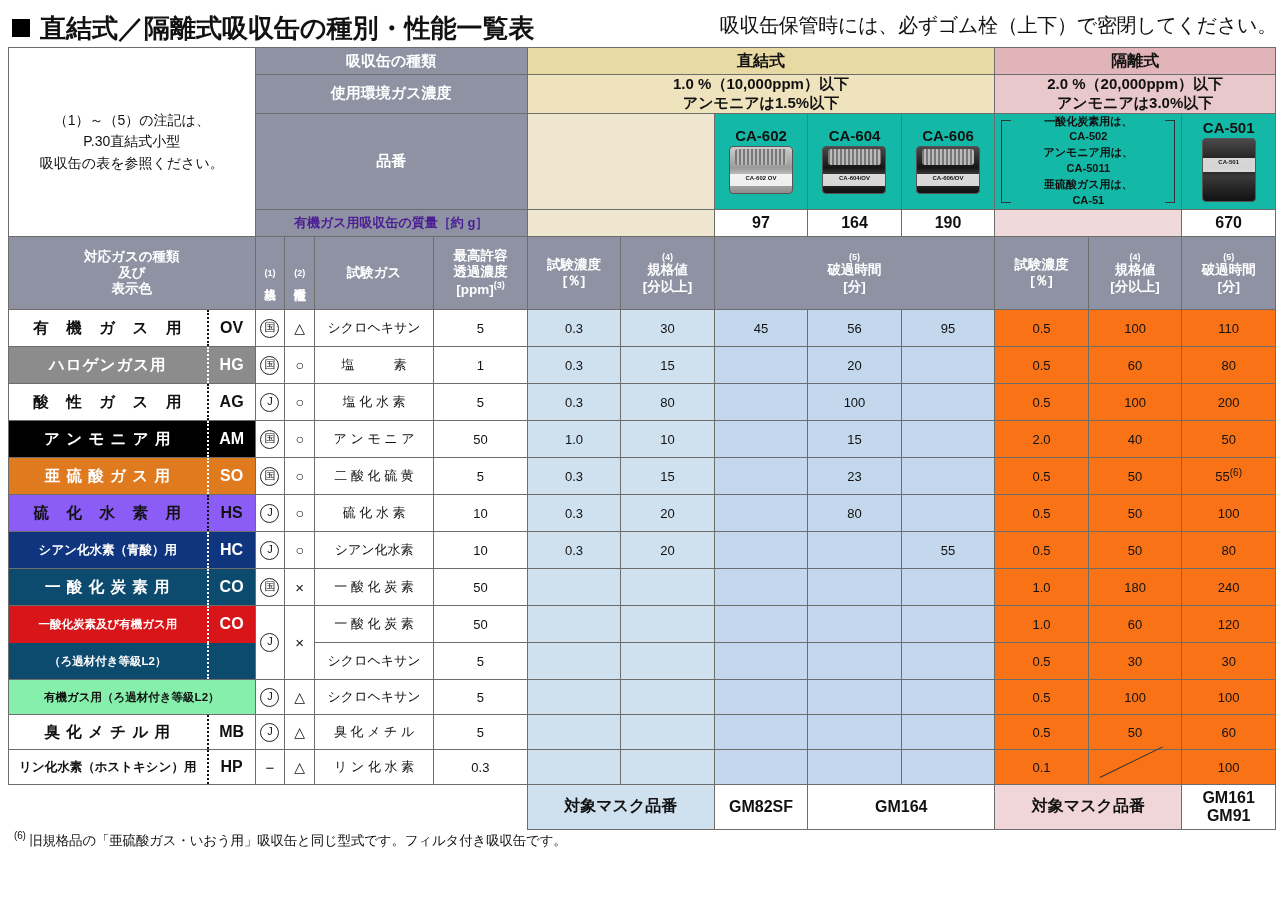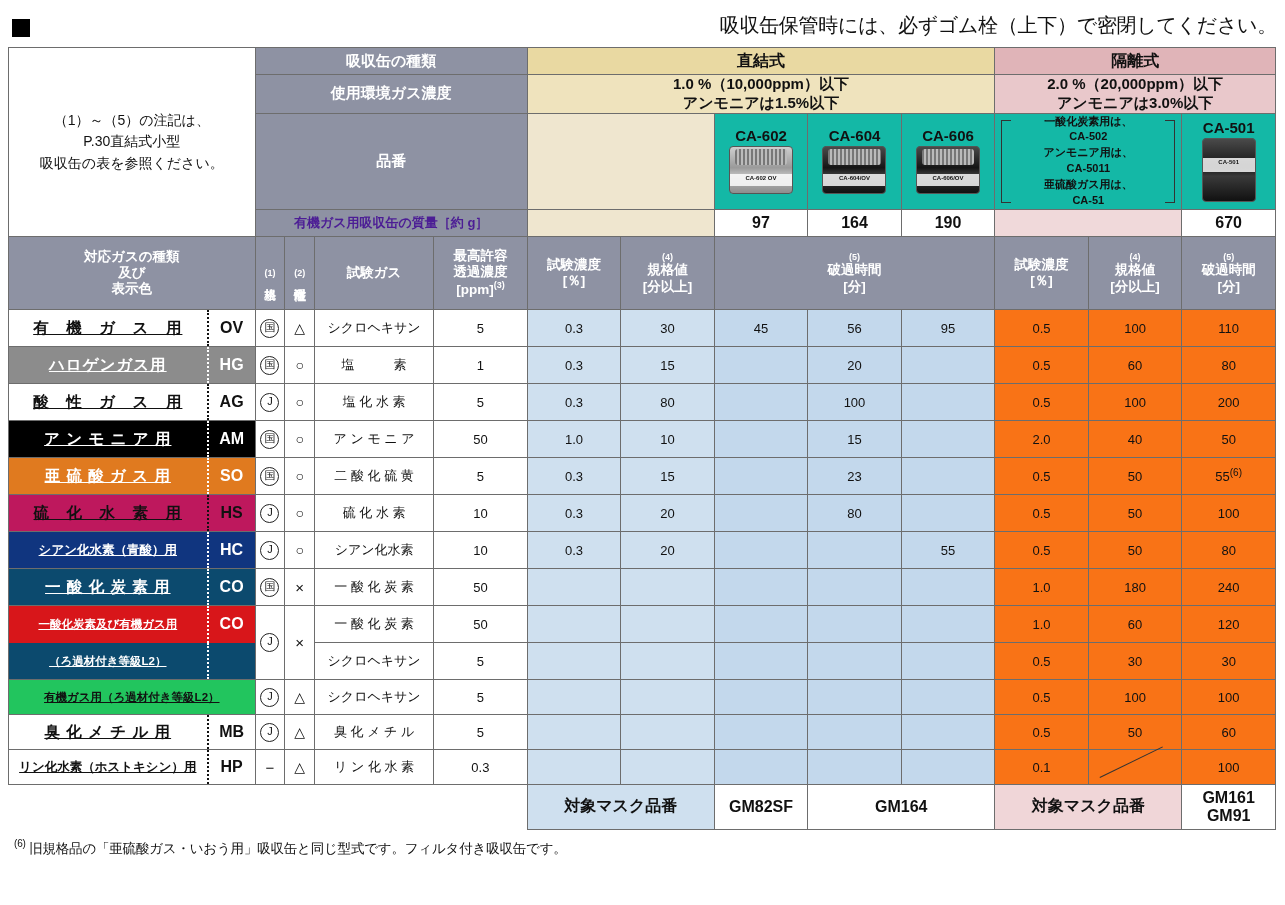--- a/index.html
+++ b/index.html
@@ -35,21 +35,21 @@
   .hdr-wnum{background:#ffffff;font-weight:bold;font-size:16px;}
 
   .colhdr{background:#8e92a3;color:#ffffff;font-weight:bold;font-size:13.5px;line-height:1.2;}
   .colhdr .sup{font-size:9px;vertical-align:super;}
   .vtext{writing-mode:vertical-rl;text-orientation:upright;font-size:12px;line-height:1.05;margin:0 auto;}
   .cell-blue{background:#cfe0ef;}
   .cell-blue-d{background:#c3d8ec;}
   .cell-pink{background:#f97316;}
   .cell-white{background:#ffffff;}
 
-  .gasname{font-weight:bold;font-size:15.5px;letter-spacing:1px;text-align:center;text-decoration:underline;}
+  .gasname{font-weight:bold;font-size:15.5px;letter-spacing:1px;text-align:center;}
   .gasname.small{font-size:12.5px;letter-spacing:0;}
   .gasname.xsmall{font-size:11.5px;letter-spacing:0;line-height:1.25;}
   .codecell{font-weight:bold;font-size:16px;}
 
   .circ{display:inline-block;border:1.4px solid #222;border-radius:50%;width:17px;height:17px;line-height:15px;font-size:11px;}
   .tri{font-size:14px;}
   .cross{font-size:15px;}
   .dash{font-size:15px;}
 
   .canwrap{display:flex;flex-direction:column;align-items:center;justify-content:center;padding:2px 0 3px;}
@@ -66,54 +66,55 @@
   .bracketcell .br{position:absolute;top:6px;bottom:6px;width:9px;border:1.4px solid #333;}
   .bracketcell .br.l{left:6px;border-right:none;}
   .bracketcell .br.r{right:6px;border-left:none;}
 
   .sup6{font-size:10px;vertical-align:super;}
 
   .footrow td{font-weight:bold;font-size:16px;}
   .foot-blue{background:#cfe0ef;font-weight:bold;font-size:15px;}
   .foot-pink{background:#f0d6d8;font-weight:bold;font-size:15px;}
 
-  .bottomnote{font-size:13.5px;margin:8px 0 0 6px;letter-spacing:-0.2px;}
+  .bottomnote{font-size:13.5px;margin:0 0 0 6px;letter-spacing:-0.2px;}
   .bottomnote .sup{font-size:10px;vertical-align:super;}
 
   .slashcell{position:relative;}
   .slashcell .sl{position:absolute;left:12%;right:12%;top:0;bottom:0;}
   .slashcell .sl:after{content:"";position:absolute;left:0;bottom:6px;width:100%;height:1px;background:#333;transform-origin:left bottom;transform:rotate(-26deg);}
   .gas-ov{background:#ffffff;color:#111;}
   .gas-hg{background:#8c8c8c;color:#ffffff;}
   .gas-ag{background:#ffffff;color:#111;}
   .gas-am{background:#000000;color:#ffffff;}
   .gas-so{background:#e07a1f;color:#ffffff;}
-  .gas-hs{background:#be185d;color:#111;}
+  .gas-hs{background:#8b5cf6;color:#111;}
   .gas-hc{background:#10357f;color:#ffffff;}
   .gas-co{background:#0c4a6e;color:#ffffff;}
   .gas-co2top{background:#d8161a;color:#ffffff;}
   .gas-co2bot{background:#0c4a6e;color:#ffffff;}
-  .gas-og{background:#22c55e;color:#111;}
+  .gas-og{background:#86efac;color:#111;}
   .gas-mb{background:#ffffff;color:#111;}
   .gas-hp{background:#ffffff;color:#111;}
 
   .splitgas{display:flex;flex-direction:column;height:100%;}
   .splitgas > div{flex:1;display:flex;align-items:flex-start;justify-content:center;}
 
   .gcell{display:flex;align-items:stretch;height:100%;}
   .gcell .nm{flex:1;display:flex;align-items:center;justify-content:center;}
   .gcell .cd{width:46px;display:flex;align-items:center;justify-content:center;border-left:2px dotted currentColor;}
 </style>
 </head>
 <body>
 
 <div class="page">
 
   <div class="titlerow">
     <span class="sqmark"></span>
+    <span class="maintitle">直結式／隔離式吸収缶の種別・性能一覧表</span>
     <span class="subnote">吸収缶保管時には、必ずゴム栓（上下）で密閉してください。</span>
   </div>
 
   <table class="main">
     <colgroup>
       <col style="width:232px">
       <col style="width:28px">
       <col style="width:28px">
       <col style="width:112px">
       <col style="width:88px">

